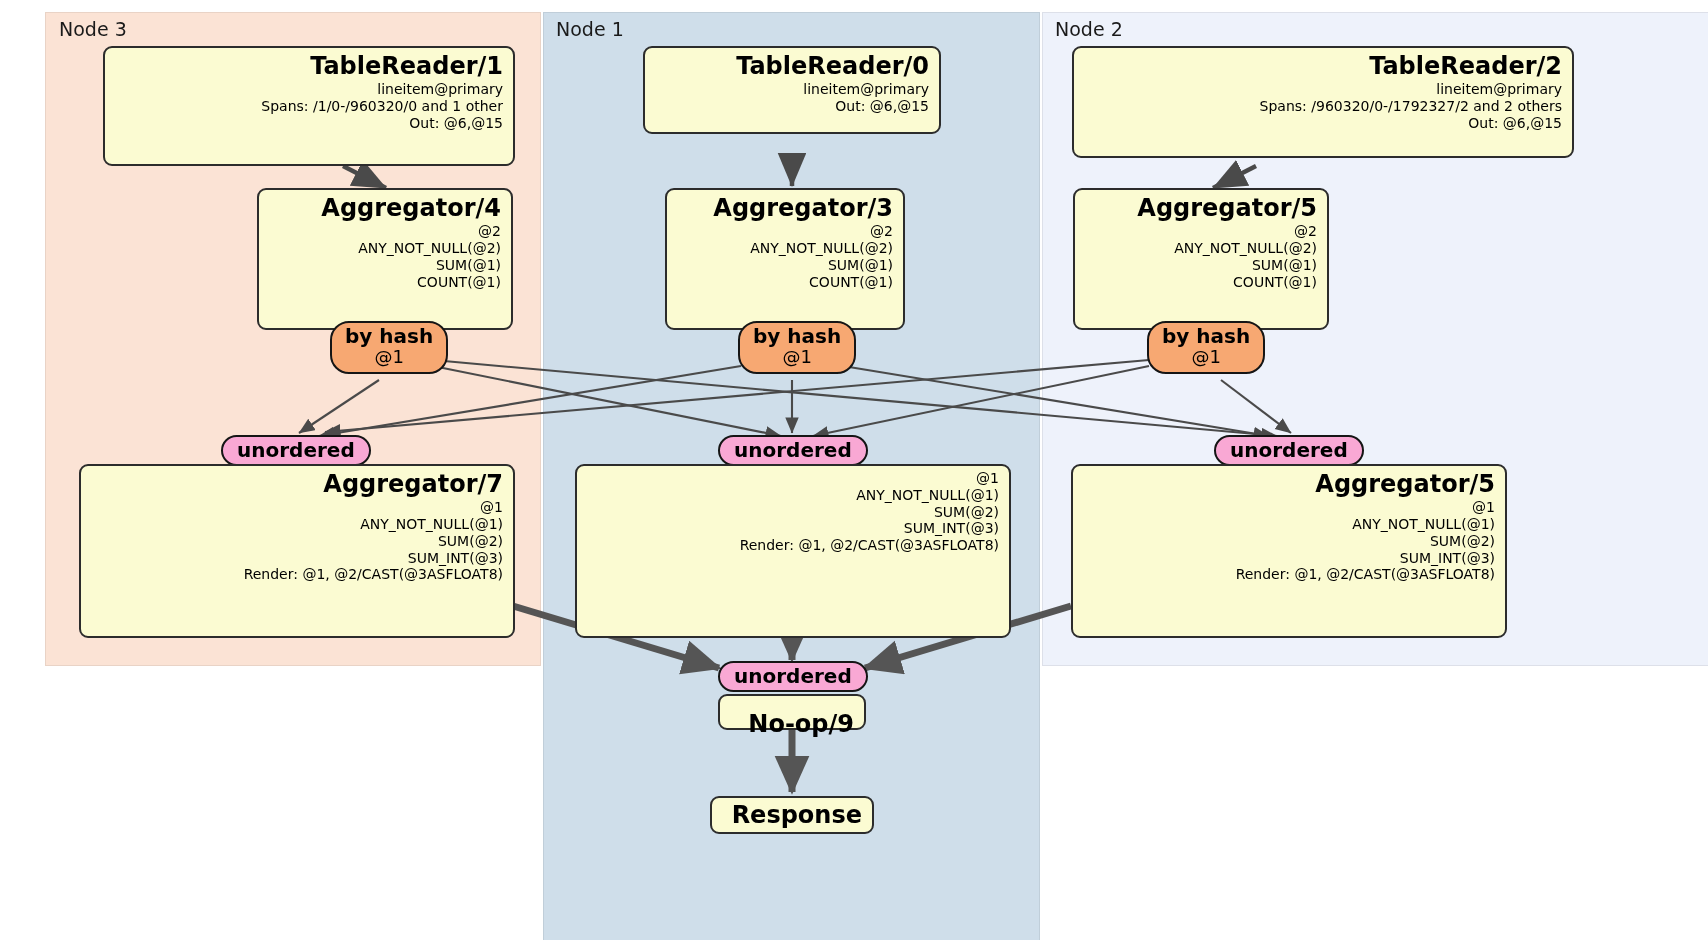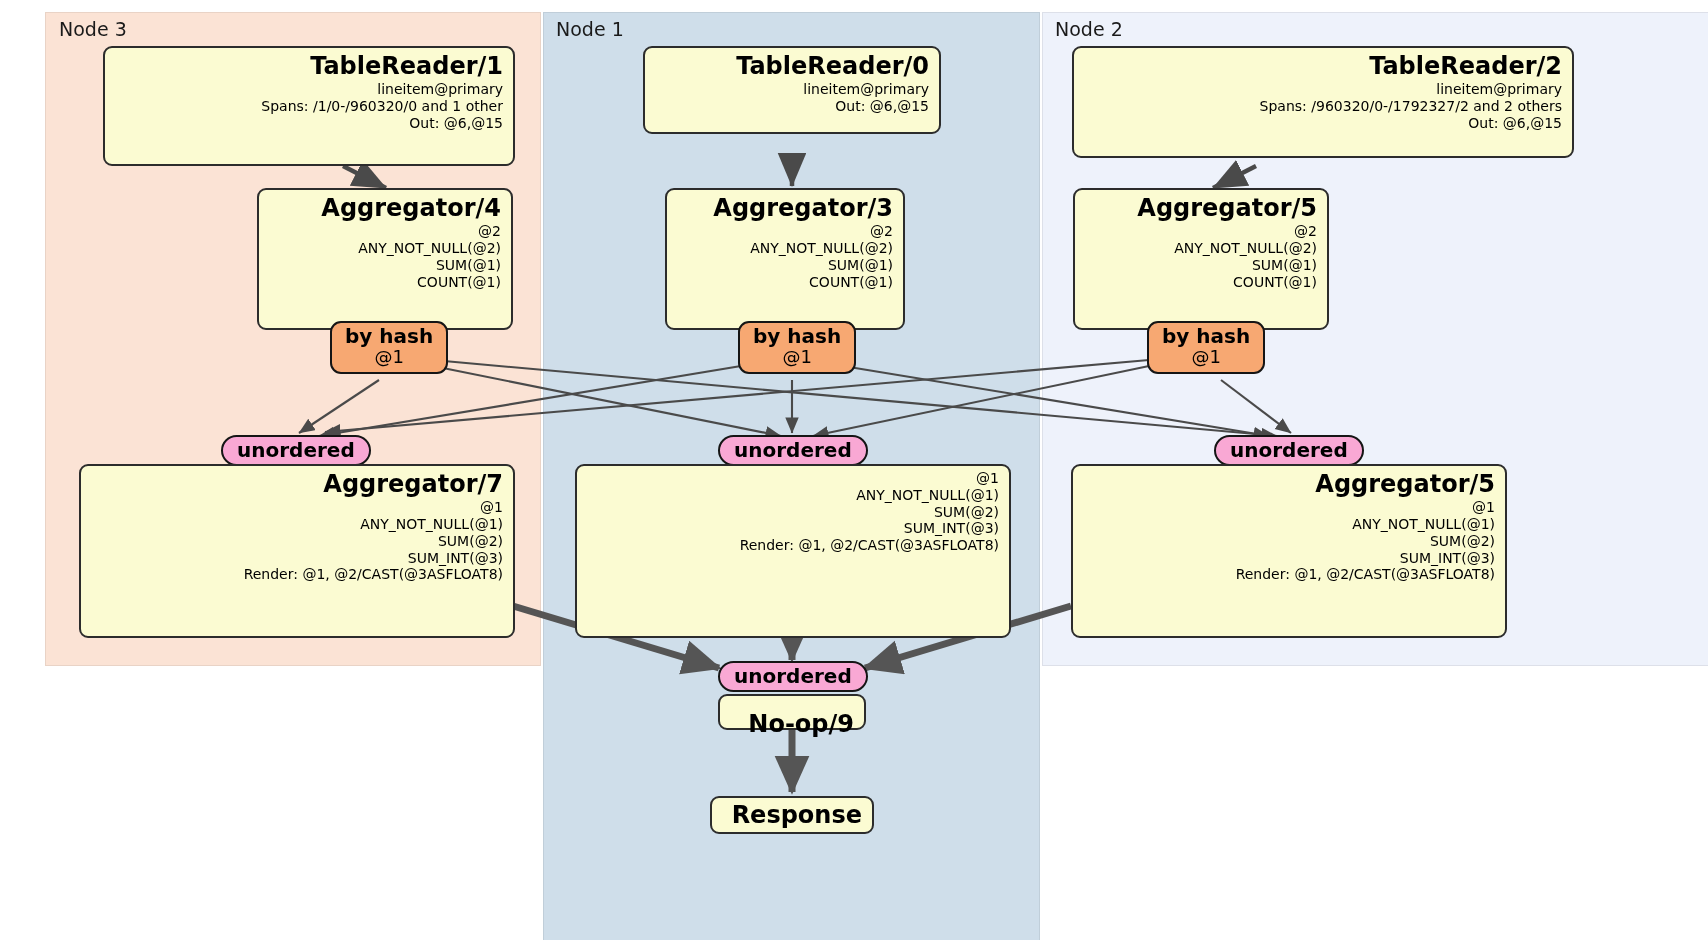--- a/index.html
+++ b/index.html
@@ -59,21 +59,21 @@
     box-sizing:border-box;
     border:2px solid #151515;
     text-align:center;
     color:#000;
     white-space:nowrap;
   }
   .badge .bl{font-weight:bold;font-size:20px;line-height:1.12;}
   .badge .bs{font-size:18px;line-height:1.12;}
   .badge-hash{
     background:#f7a872;
-    border-radius:11px;
+    border-radius:19px;
     padding:2px 13px 4px 13px;
   }
   .badge-unordered{
     background:#f9a8d4;
     border-radius:16px;
     padding:2px 14px 3px 14px;
   }
 </style>
 </head>
 <body>

